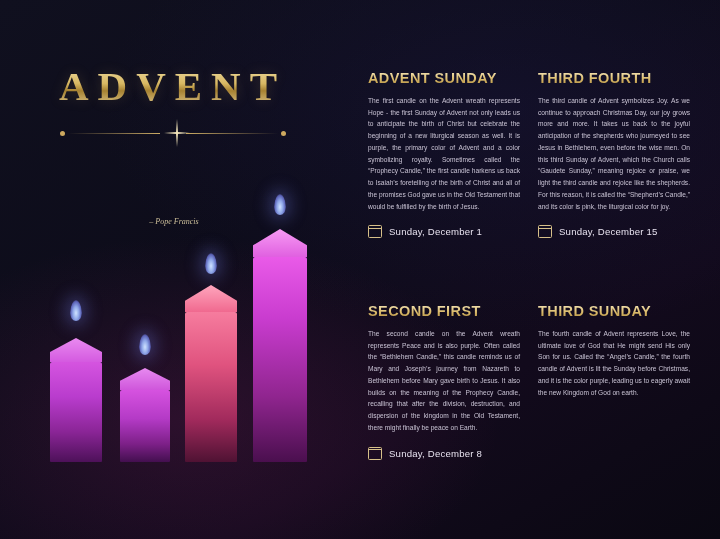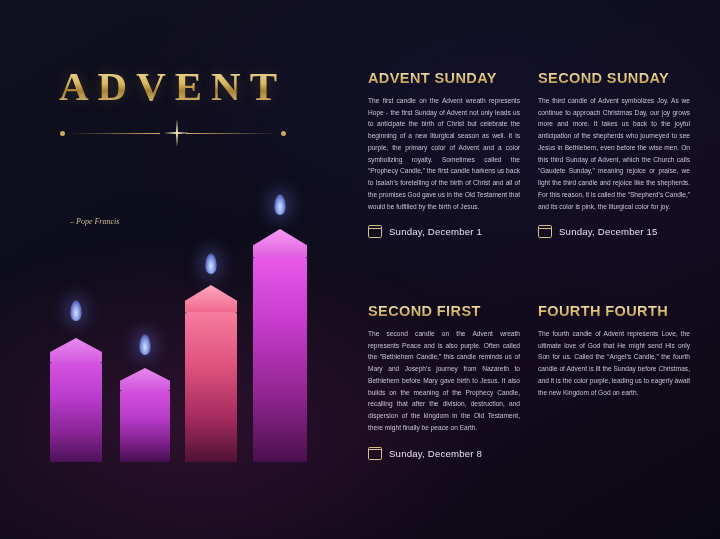--- a/index.html
+++ b/index.html
@@ -92,20 +92,21 @@
     color: #cfc8d8;
     font-size: 8.2px;
     line-height: 1.62;
     font-style: italic;
     font-family: "Liberation Sans", sans-serif;
   }
   .quote-attr {
     position: absolute;
     left: 70px; top: 217px;
     width: 208px;
+    text-align: center;
     color: #cdbf9a;
     font-size: 8px;
     font-style: italic;
     font-family: "Liberation Serif", serif;
   }
 
   
   .candles {
     position: absolute;
     left: 40px; bottom: 34px;
@@ -235,35 +236,35 @@
   <div class="col" style="left:368px; top:70px;">
     <div class="sec-title">ADVENT SUNDAY</div>
     <div class="sec-body">The first candle on the Advent wreath represents Hope - the first Sunday of Advent not only leads us to anticipate the birth of Christ but celebrate the beginning of a new liturgical season as well. It is purple, the primary color of Advent and a color symbolizing royalty. Sometimes called the “Prophecy Candle,” the first candle harkens us back to Isaiah’s foretelling of the birth of Christ and all of the promises God gave us in the Old Testament that would be fulfilled by the birth of Jesus.</div>
     <div class="date-row">
       <span class="cal-icon"></span>
       <span class="date-text">Sunday, December 1</span>
     </div>
   </div>
 
   <div class="col" style="left:538px; top:70px;">
-    <div class="sec-title">SECOND SUNDAY</div>
+    <div class="sec-title">THIRD FOURTH</div>
     <div class="sec-body">The third candle of Advent symbolizes Joy. As we continue to approach Christmas Day, our joy grows more and more. It takes us back to the joyful anticipation of the shepherds who journeyed to see Jesus in Bethlehem, even before the wise men. On this third Sunday of Advent, which the Church calls “Gaudete Sunday,” meaning rejoice or praise, we light the third candle and rejoice like the shepherds. For this reason, it is called the “Shepherd’s Candle,” and its color is pink, the liturgical color for joy.</div>
     <div class="date-row">
       <span class="cal-icon"></span>
       <span class="date-text">Sunday, December 15</span>
     </div>
   </div>
 
   <div class="col" style="left:368px; top:303px;">
     <div class="sec-title">SECOND FIRST</div>
     <div class="sec-body">The second candle on the Advent wreath represents Peace and is also purple. Often called the “Bethlehem Candle,” this candle reminds us of Mary and Joseph’s journey from Nazareth to Bethlehem before Mary gave birth to Jesus. It also builds on the meaning of the Prophecy Candle, recalling that after the division, destruction, and dispersion of the kingdom in the Old Testament, there might finally be peace on Earth.</div>
     <div class="date-row">
       <span class="cal-icon"></span>
       <span class="date-text">Sunday, December 8</span>
     </div>
   </div>
 
   <div class="col" style="left:538px; top:303px;">
-    <div class="sec-title">FOURTH FOURTH</div>
+    <div class="sec-title">THIRD SUNDAY</div>
     <div class="sec-body">The fourth candle of Advent represents Love, the ultimate love of God that He might send His only Son for us. Called the “Angel’s Candle,” the fourth candle of Advent is lit the Sunday before Christmas, and it is the color purple, leading us to eagerly await the new Kingdom of God on earth.</div>
   </div>
 
 </div>
 
 </body></html>

